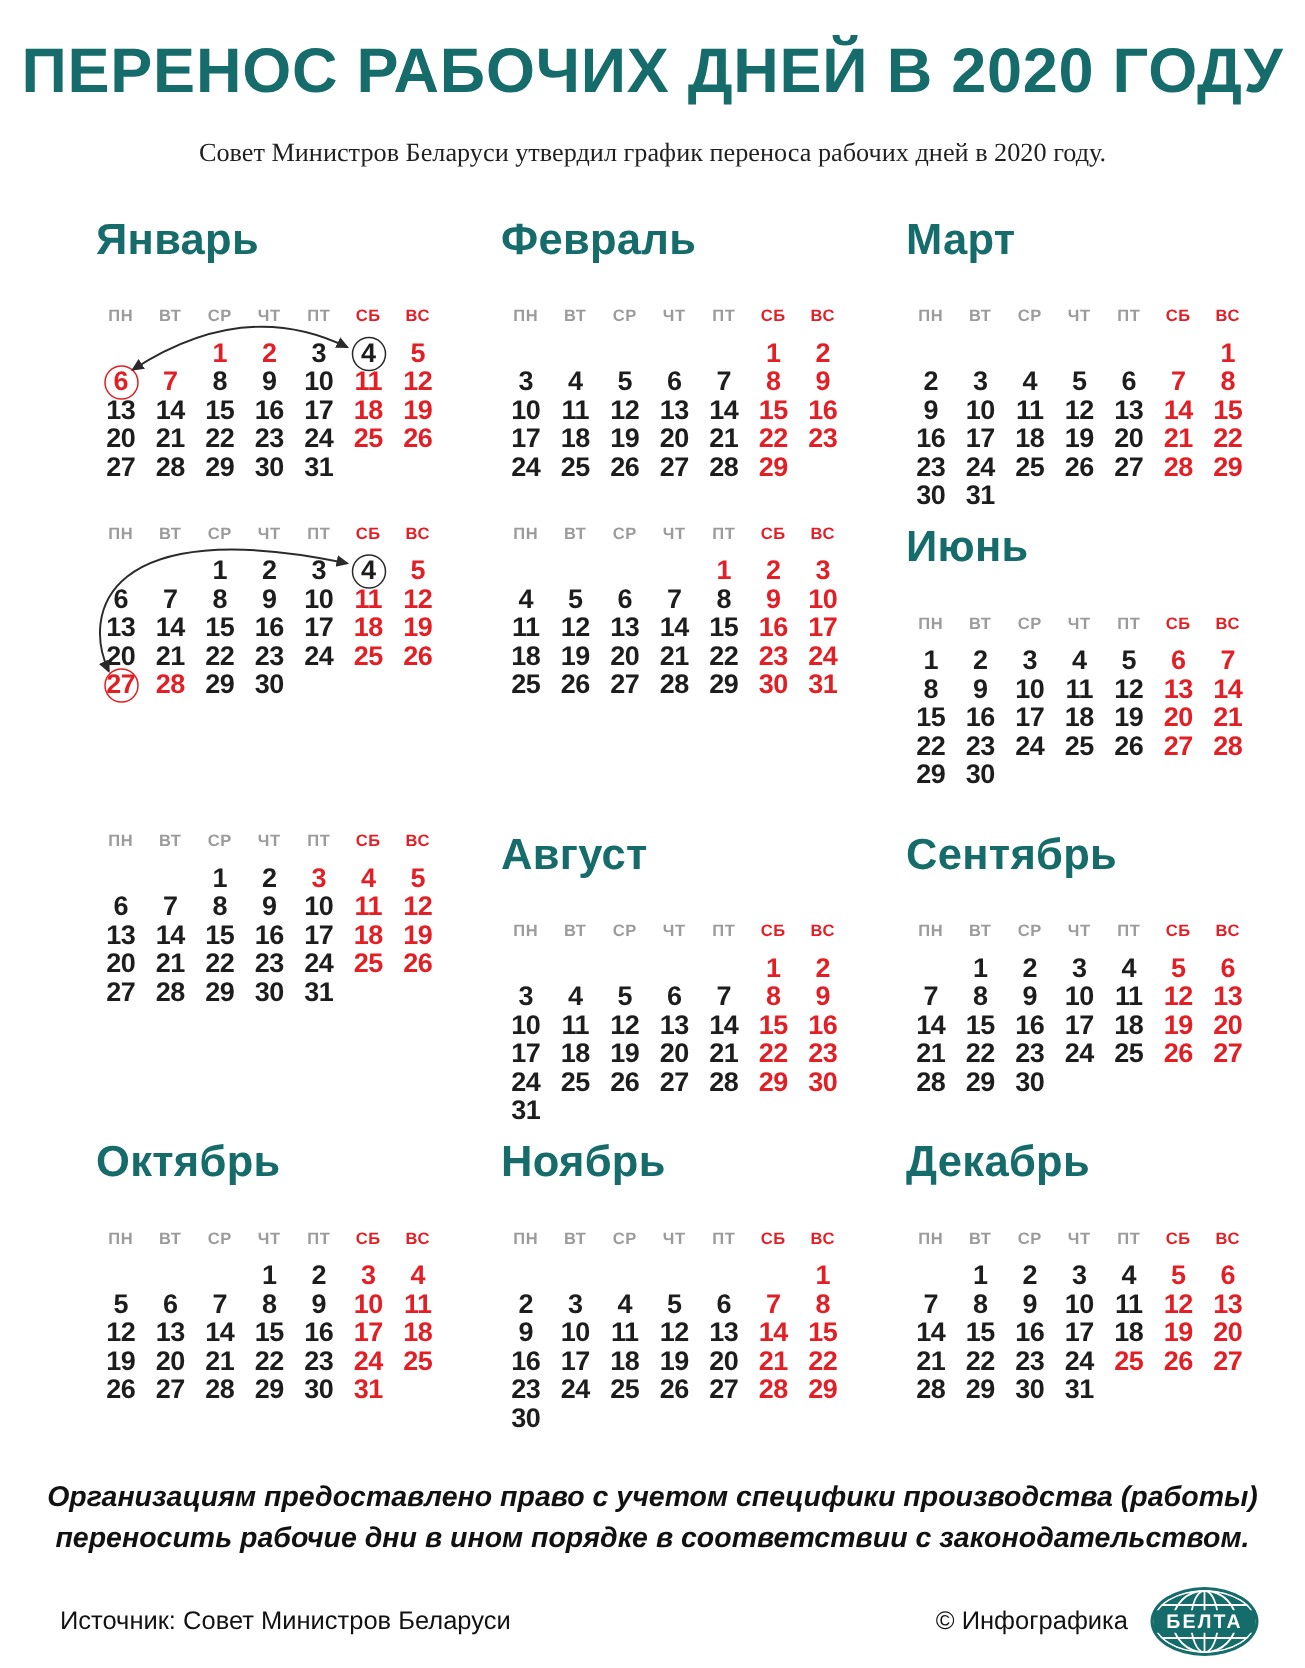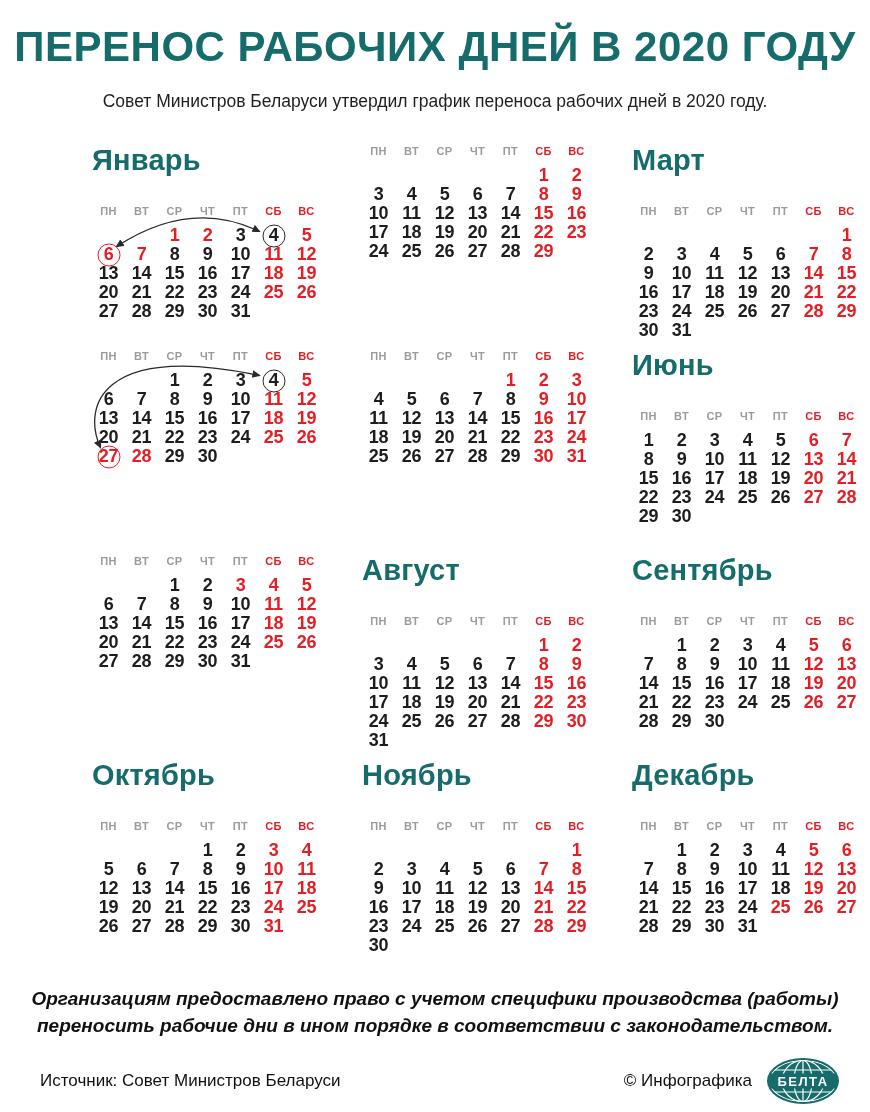--- a/index.html
+++ b/index.html
@@ -13,27 +13,27 @@
   body{
     width:870px;height:1112px;background:#ffffff;position:relative;overflow:hidden;
     font-family:"Liberation Sans", sans-serif;color:var(--ink);
   }
   .main-title{
     margin:24px 0 0;text-align:center;color:var(--teal);
     font-size:42px;line-height:46px;font-weight:700;letter-spacing:.5px;
   }
   .subtitle{
     margin:21px 0 0;text-align:center;color:#1f1f1f;
-    font-size:17.5px;line-height:20px;font-weight:400;
+    font-size:17.5px;line-height:20px;font-weight:400;font-family:Liberation Serif, serif;
   }
   .months{
     margin:32px 0 0 64px;
     display:grid;grid-template-columns:repeat(3,270px);grid-auto-rows:205px;
   }
-  .month{position:relative;margin-left:28px;}
+  .month{position:relative;}
   .month-title{
     margin:0 0 26px 0;color:var(--teal);
     font-size:29px;line-height:34px;font-weight:700;letter-spacing:.2px;
   }
   .month-body{position:relative;width:231px;text-align:center;}
   .weekday-row{
     display:grid;grid-template-columns:repeat(7,33px);height:16px;margin-bottom:7px;
   }
   .wd{
     display:flex;align-items:center;justify-content:center;
@@ -126,20 +126,21 @@
             </marker>
             <marker id="ah-januarys" orient="auto-start-reverse" markerWidth="8" markerHeight="8" refX="5.5" refY="3">
               <path d="M0,0 L6.5,3 L0,6 z" fill="#2a2a2a"></path>
             </marker>
           </defs>
           <path d="M 24.5,43.5 Q 99,-5 167.5,28.5" fill="none" stroke="#2a2a2a" stroke-width="1.3" marker-end="url(#ah-january)" marker-start="url(#ah-januarys)"></path>
         </svg>
       </div>
     </div>
     <div class="month">
+      <h2 class="month-title">Февраль</h2>
       <div class="month-body">
         <div class="weekday-row">
           <span class="wd">ПН</span>
           <span class="wd">ВТ</span>
           <span class="wd">СР</span>
           <span class="wd">ЧТ</span>
           <span class="wd">ПТ</span>
           <span class="wd wd-we">СБ</span>
           <span class="wd wd-we">ВС</span>
         </div>

